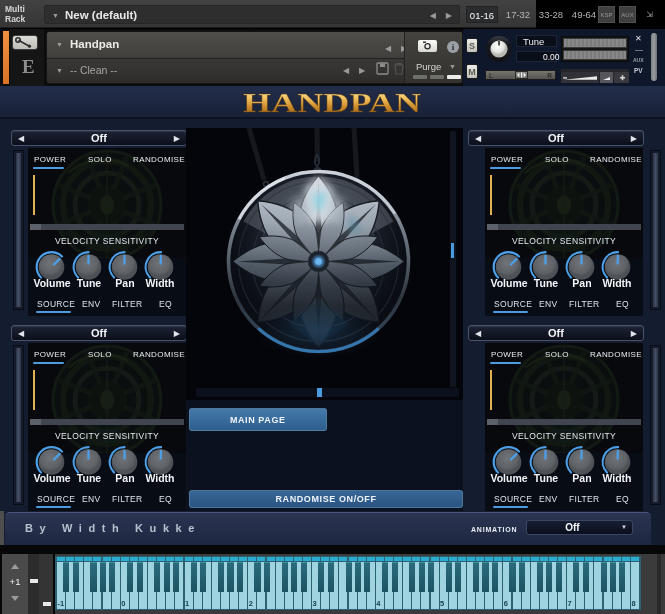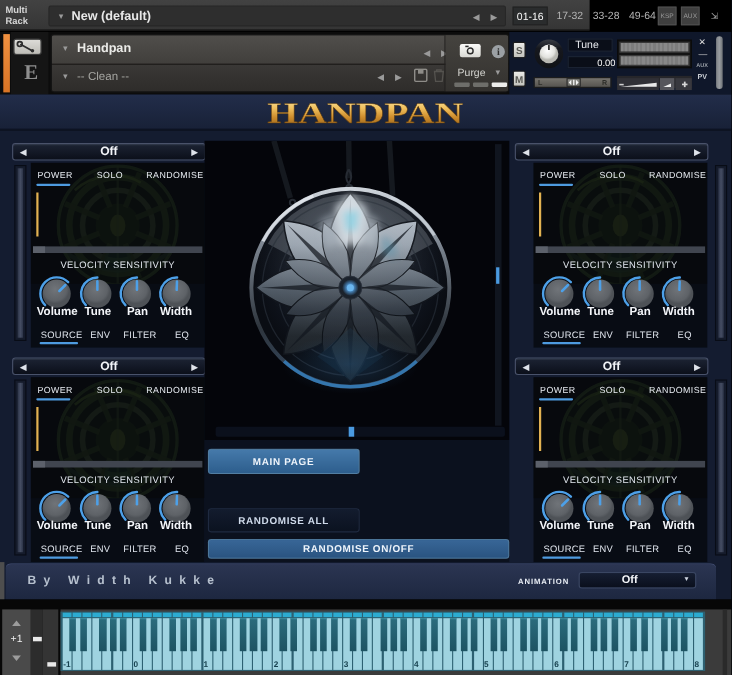--- a/index.html
+++ b/index.html
@@ -582,21 +582,20 @@
         <path d="M 53.03 91.25 A 90 90 0 0 1 98.79 50.05" stroke="#e8ecf1" stroke-width="2.8" fill="none" opacity="0.75"></path>
         <path d="M 169.11 51.28 A 90 90 0 0 1 208.82 85.81" stroke="#d2d8df" stroke-width="2.6" fill="none" opacity="0.7"></path>
         <path d="M 192.72 200.38 A 90 90 0 0 1 72.28 200.38" stroke="#3585c8" stroke-width="3" fill="none" opacity="0.75"></path>
       </svg></div>
     <div style="position:absolute;left:196px;top:388px;width:263px;height:9px;background:#0b101c;border-radius:2px;">
       <div style="position:absolute;left:121px;top:0;width:5px;height:9px;background:#4a9ae0;"></div>
     </div>
     <div style="position:absolute;left:450px;top:131px;width:6px;height:256px;background:#10151f;"></div>
     <div style="position:absolute;left:451px;top:243px;width:3px;height:15px;background:#4a9ae0;"></div>
     <div class="pbtn blue" style="left:189px;top:408px;width:137.5px;height:22.5px;line-height:22.5px;">MAIN PAGE</div>
-    <div class="pbtn dark" style="left:189px;top:462px;width:137.5px;height:21.5px;line-height:21.5px;">RANDOMISE ALL</div>
     <div class="pbtn blue" style="left:189px;top:490px;width:274px;height:17.5px;line-height:17.5px;background:linear-gradient(#386697,#2a5480);">RANDOMISE ON/OFF</div>
     <div id="botbar">
       <div id="byergo">By Width Kukke</div>
       <div id="anim">ANIMATION</div>
       <div id="animdd">
         <span style="position:absolute;left:0;right:14px;top:1px;text-align:center;font-size:10px;font-weight:bold;color:#f5f7fa;">Off</span>
         <span style="position:absolute;right:5px;top:3px;font-size:6px;color:#cfd6e2;">▼</span>
       </div>
     </div>
     <div style="position:absolute;left:0px;top:511px;width:4px;height:34px;background:#4e4e4e;"></div>

